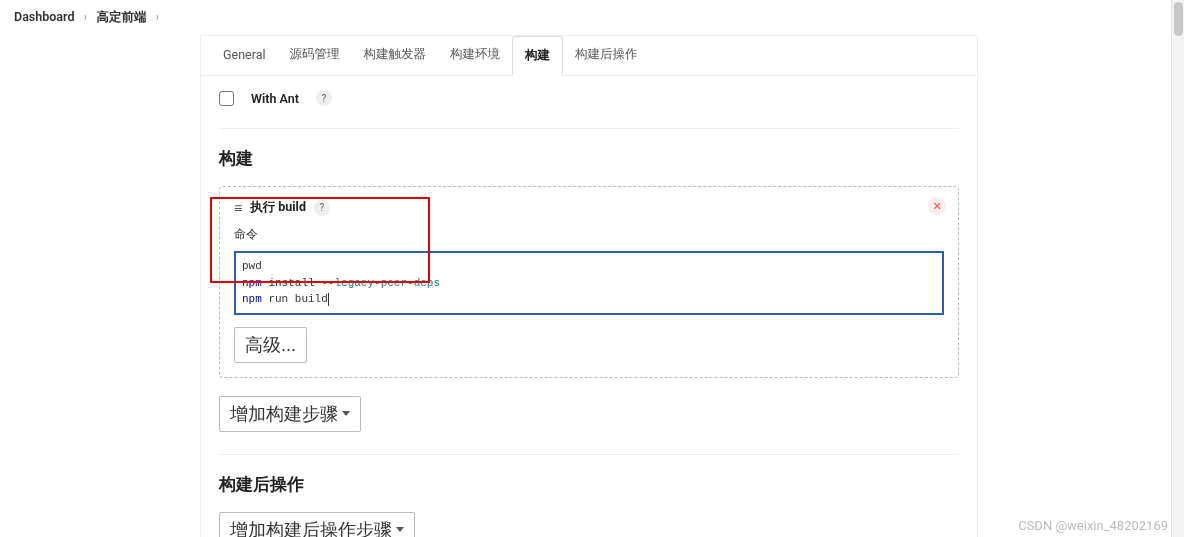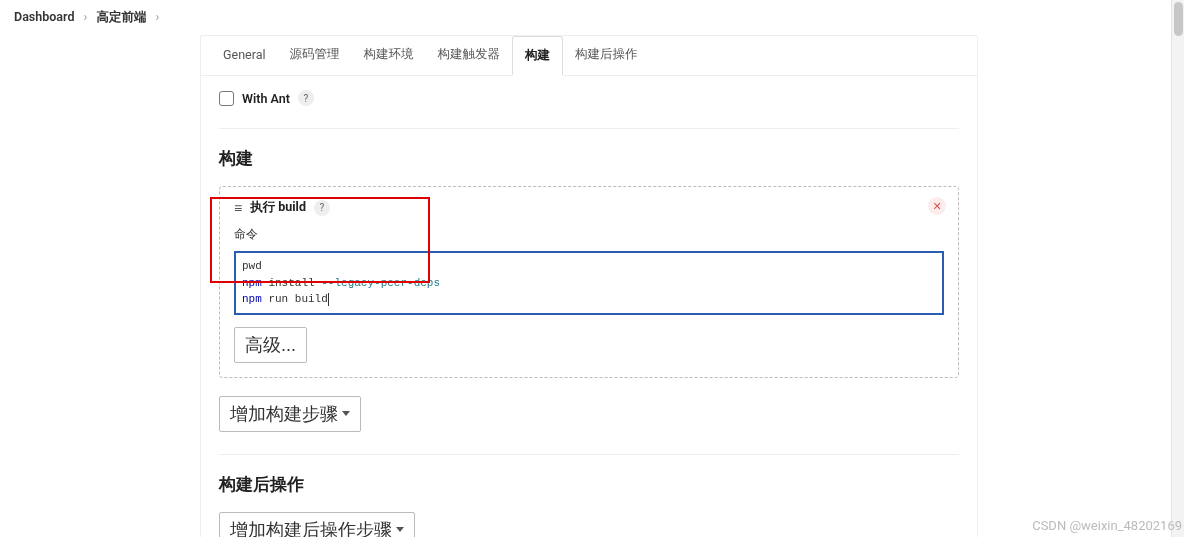--- a/index.html
+++ b/index.html
@@ -6,39 +6,39 @@
 body { font-family: -apple-system, BlinkMacSystemFont, "Segoe UI", Roboto, "Helvetica Neue", Arial, sans-serif; font-size: 13px; color: #333; background: #fff; }
 .page { width: 1184px; height: 537px; position: relative; overflow: hidden; }
 .breadcrumb { padding: 9px 14px; font-size: 12.5px; color: #333; }
 .breadcrumb .crumb { font-weight: 600; color: #333; cursor: pointer; }
 .breadcrumb .sep { color: #999; margin: 0 6px; }
 .card { margin-left: 200px; width: 778px; background: #fff; border: 1px solid #eee; border-radius: 2px; }
 .tabs { display: flex; border-bottom: 1px solid #eee; padding: 0 10px; align-items: center; height: 40px; }
 .tab { padding: 10px 12px; color: #555; font-size: 12.5px; cursor: pointer; border-bottom: 2px solid transparent; }
 .tab.active { border: 1px solid #ddd; border-bottom: 2px solid #fff; margin-bottom: -1px; font-weight: 600; color: #222; border-radius: 3px 3px 0 0; background: #fff; }
 .body-pad { padding: 14px 18px 20px 18px; }
-.checkbox-row { display: flex; align-items: center; gap: 8px; margin-bottom: 22px; }
+.checkbox-row { display: flex; align-items: center; gap: 17px; margin-bottom: 22px; }
 .cb { width: 15px; height: 15px; border: 1.5px solid #777; border-radius: 3px; background: #fff; cursor: pointer; }
 .cb-label { font-size: 12.5px; color: #222; font-weight: 600; }
 .help { width: 16px; height: 16px; border-radius: 50%; background: #eee; color: #666; font-size: 10px; display: flex; align-items: center; justify-content: center; cursor: pointer; }
 hr.sep-line { border: none; border-top: 1px solid #eee; margin: 0 0 18px 0; }
 .section-title { font-size: 17px; font-weight: 700; color: #222; margin: 4px 0 16px 0; }
 .build-step { border: 1px dashed #bbb; border-radius: 4px; padding: 12px 14px 14px 14px; position: relative; margin-bottom: 18px; }
 .step-head { display: flex; align-items: center; gap: 8px; margin-bottom: 10px; }
 .drag { color: #555; font-size: 14px; cursor: grab; }
 .step-title { font-weight: 700; font-size: 12.5px; color: #222; }
 .close-btn { position: absolute; right: 12px; top: 10px; width: 18px; height: 18px; border-radius: 50%; background: #fdecec; color: #d9534f; display: flex; align-items: center; justify-content: center; cursor: pointer; font-size: 11px; }
 .cmd-label { font-size: 12px; color: #333; margin-bottom: 8px; }
 .env-row { font-size: 12px; color: #333; margin-bottom: 4px; }
 .env-link { color: #2a6cd6; cursor: pointer; }
 .red-mark { position: absolute; border: 2px solid #e10000; pointer-events: none; }
 .adv-btn, .dd-btn { display: inline-flex; align-items: center; gap: 4px; border: 1px solid #bbb; background: #fff; padding: 5px 10px; font-size: 18px; color: #333; cursor: pointer; border-radius: 2px; }
 .adv-btn { margin-top: 12px; }
 .caret-down { width: 0; height: 0; border-left: 4px solid transparent; border-right: 4px solid transparent; border-top: 5px solid #555; }
-.watermark { position: absolute; right: 2px; bottom: 4px; color: #bbb; font-size: 13px; }
+.watermark { position: absolute; right: 16px; bottom: 4px; color: #bbb; font-size: 13px; }
 .scrollbar { position: absolute; right: 0; top: 0; width: 13px; height: 100%; background: #f3f3f3; border-left: 1px solid #e5e5e5; }
 .thumb { position: absolute; top: 2px; left: 2px; width: 9px; height: 34px; background: #c7c7c7; border-radius: 5px; cursor: pointer; }
 .code-wrap { position: relative; }
 .kw-npm { color: #0000aa; }
 .kw-opt { color: #1f7a8c; }
 .code-display { width:100%; min-height:62px; border:2px solid #2a5db0; background:#fff; font-family:'Courier New',monospace; font-size:11px; line-height:1.5; padding:5px 6px; white-space:pre; color:#333; cursor:text; }
 </style>
 </head>
 <body>
 
@@ -51,22 +51,22 @@
     <span class="crumb">Dashboard</span>
     <span class="sep">›</span>
     <span class="crumb">高定前端</span>
     <span class="sep">›</span>
   </div>
 
   <div class="card">
     <div class="tabs">
       <div class="tab">General</div>
       <div class="tab">源码管理</div>
+      <div class="tab">构建触发器</div>
       <div class="tab">构建环境</div>
-      <div class="tab">构建触发器</div>
       <div class="tab active">构建</div>
       <div class="tab">构建后操作</div>
     </div>
 
     <div class="body-pad">
       <div class="checkbox-row">
         <div class="cb"></div>
         <span class="cb-label">With Ant</span>
         <span class="help">?</span>
       </div>

